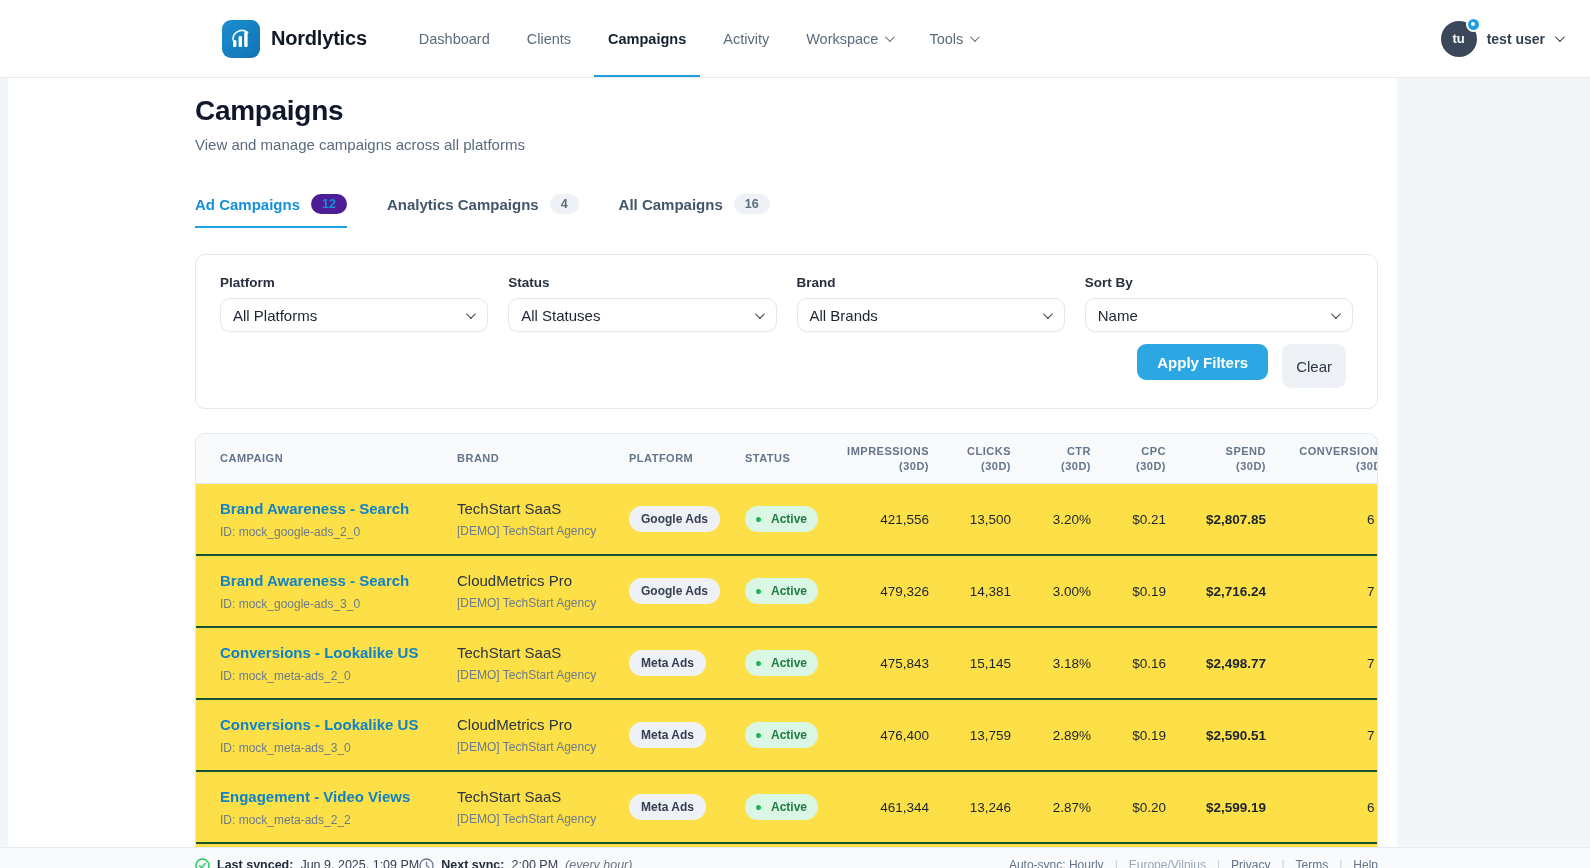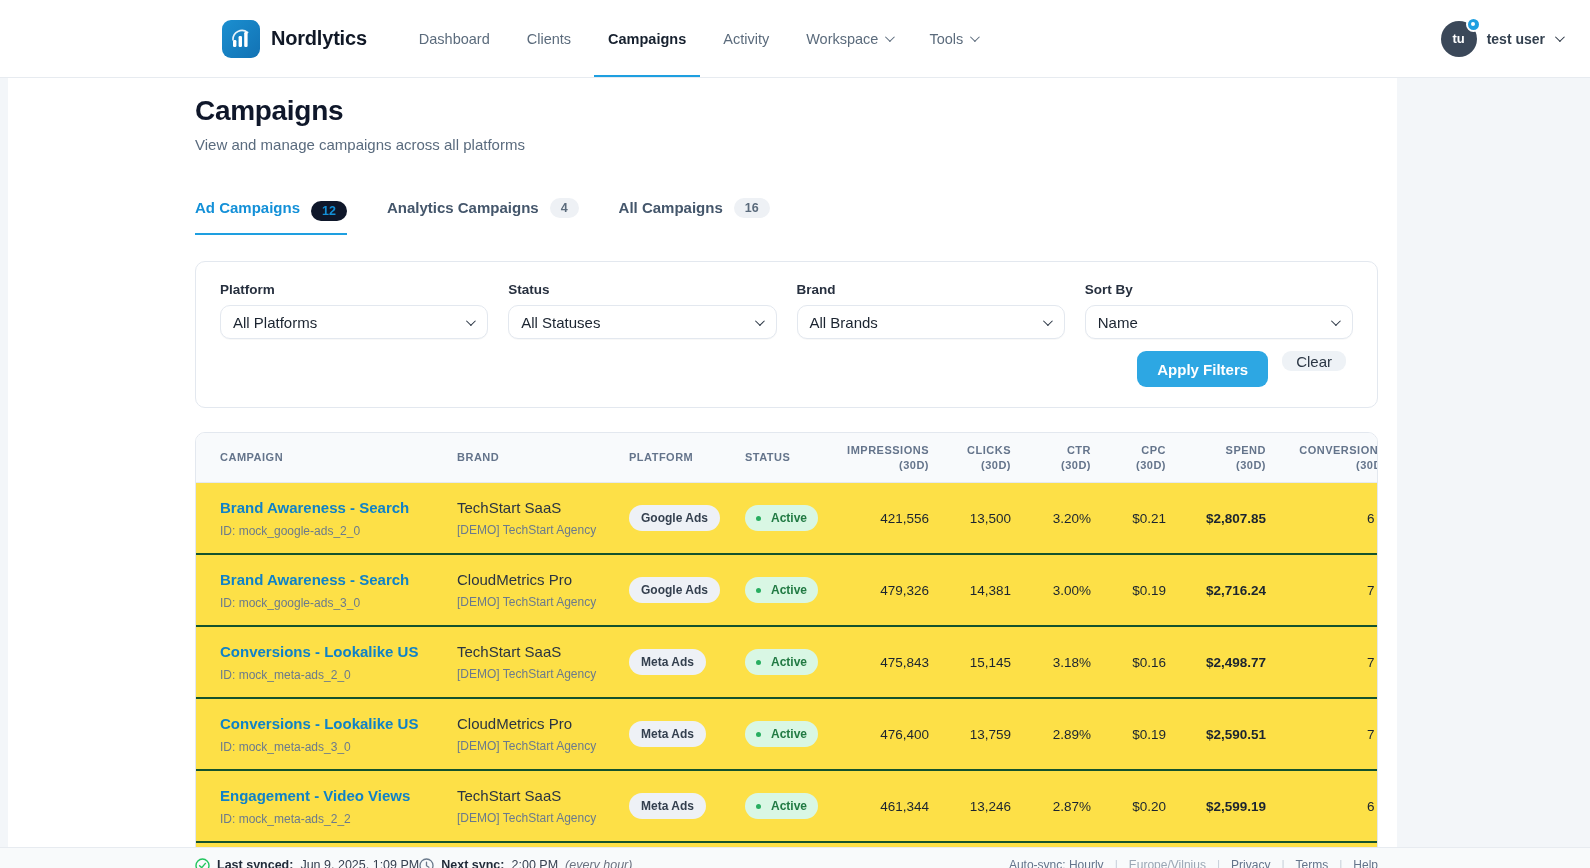--- a/index.html
+++ b/index.html
@@ -37,33 +37,33 @@
   .main-col { margin-left:187px; width:1183px; }
 
   h1 { padding-top:16px; font-size:28px; line-height:34px; font-weight:800; color:#0f172a; letter-spacing:-0.3px; }
   .subtitle { margin-top:8px; font-size:15px; color:#5a6b7e; }
 
   .tabs { display:flex; gap:40px; margin-top:41px; }
   .tab { display:flex; align-items:center; gap:11px; padding-bottom:12px; font-size:15px; font-weight:600;
     color:#44566b; cursor:pointer; border-bottom:2.5px solid transparent; }
   .tab.active { color:#1390d8; border-bottom-color:#1e9fe0; }
   .tab-badge { font-size:12.5px; font-weight:600; padding:3px 11px; border-radius:999px; background:#eef1f5; color:#5b6b7c; }
-  .tab.active .tab-badge { background:#0f172a; color:#1390d8;margin-top:7px; }
+  .tab.active .tab-badge { background:#4c1d95; color:#1390d8; }
 
   .card { background:#fff; border:1px solid #e3e8ef; border-radius:10px; }
   .filter-card { margin-top:26px; padding:20px 24px; }
   .filter-grid { display:grid; grid-template-columns:repeat(4,1fr); gap:20px; }
   .flabel { display:block; font-size:13.5px; font-weight:700; color:#27303f; margin-bottom:8px; }
   .select { height:34px; border:1px solid #e3e8ef; border-radius:10px; display:flex; align-items:center;
     padding:0 14px 0 12px; font-size:15px; color:#1b2430; cursor:pointer; justify-content:space-between;
     background:#fff; box-shadow:0 1px 1px rgba(16,24,40,0.03); }
   .filter-actions { display:flex; justify-content:flex-end; gap:14px; margin-top:12px; padding-right:7px; }
   .btn-primary { height:36px; padding:0 20px; border:none; border-radius:9px; background:#2da7e3; color:#fff;
     font-size:15px; font-weight:600; font-family:inherit; cursor:pointer; }
-  .btn-secondary { height:20px; padding:0 14px; border:none; border-radius:9px; background:#eef2f6; color:#2b3644;
+  .btn-secondary { height:44px; padding:0 14px; border:none; border-radius:9px; background:#eef2f6; color:#2b3644;
     font-size:15px; font-weight:500; font-family:inherit; cursor:pointer; }
 
   
   .table-card { margin-top:24px; overflow:hidden; padding:0; }
   .thead, .trow { display:grid; grid-template-columns:237px 172px 116px 102px 82px 82px 80px 75px 100px 120px;
     padding-left:24px; }
   .thead { height:50px; background:#f8fafc; border-bottom:1px solid #e5eaf0; align-items:center; }
   .th { display:flex; flex-direction:column; justify-content:center; font-size:11px; font-weight:700;
     color:#64748b; letter-spacing:0.5px; line-height:15px; white-space:nowrap; }
   .th.num { align-items:flex-end; }

